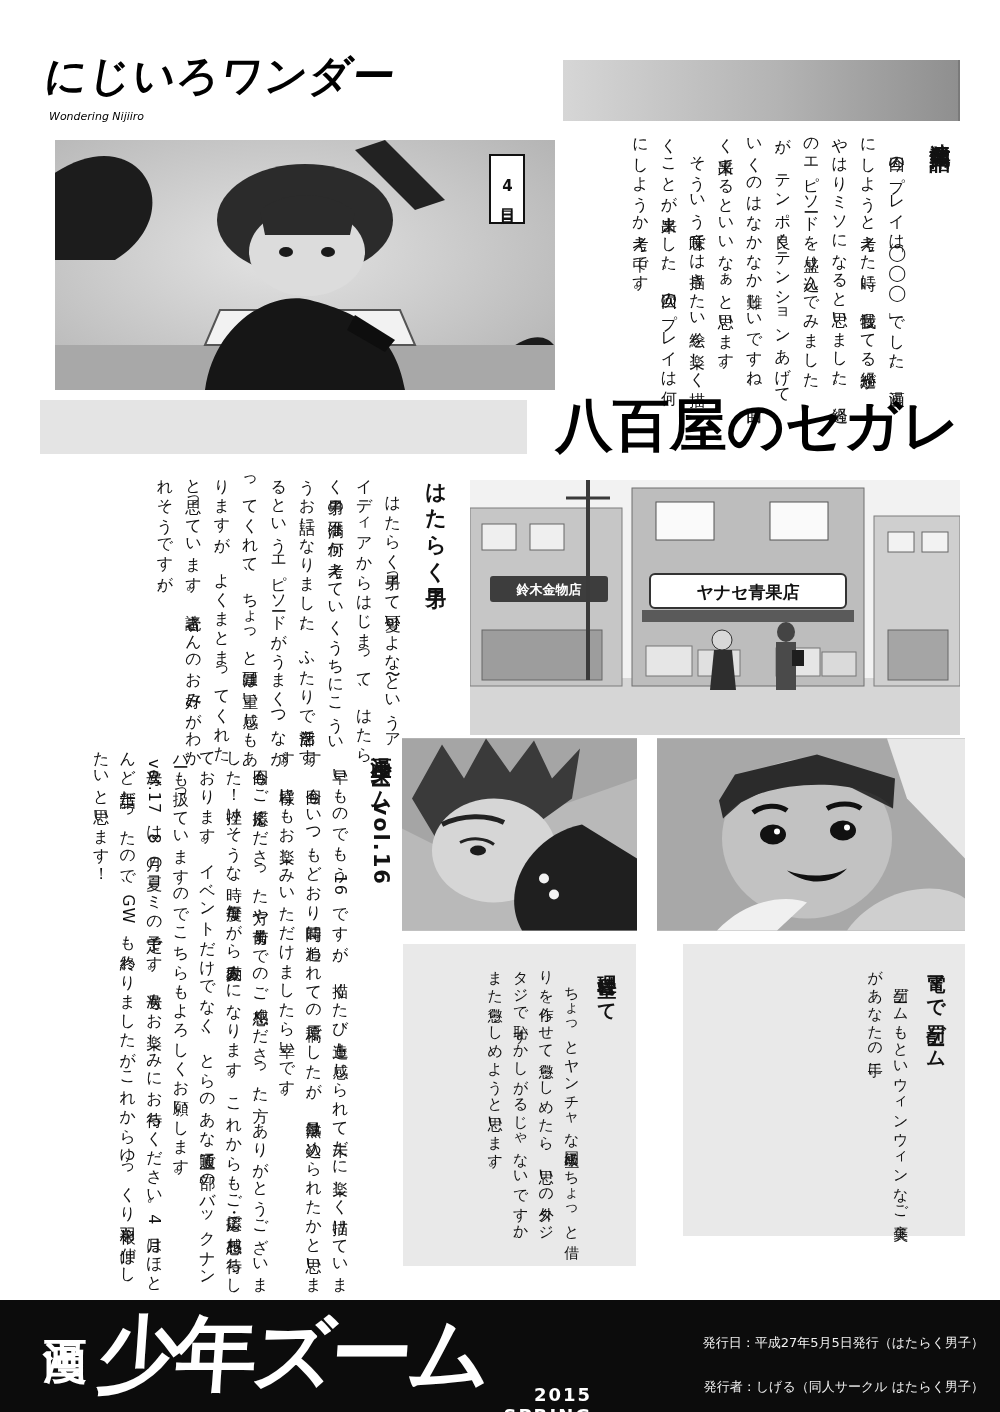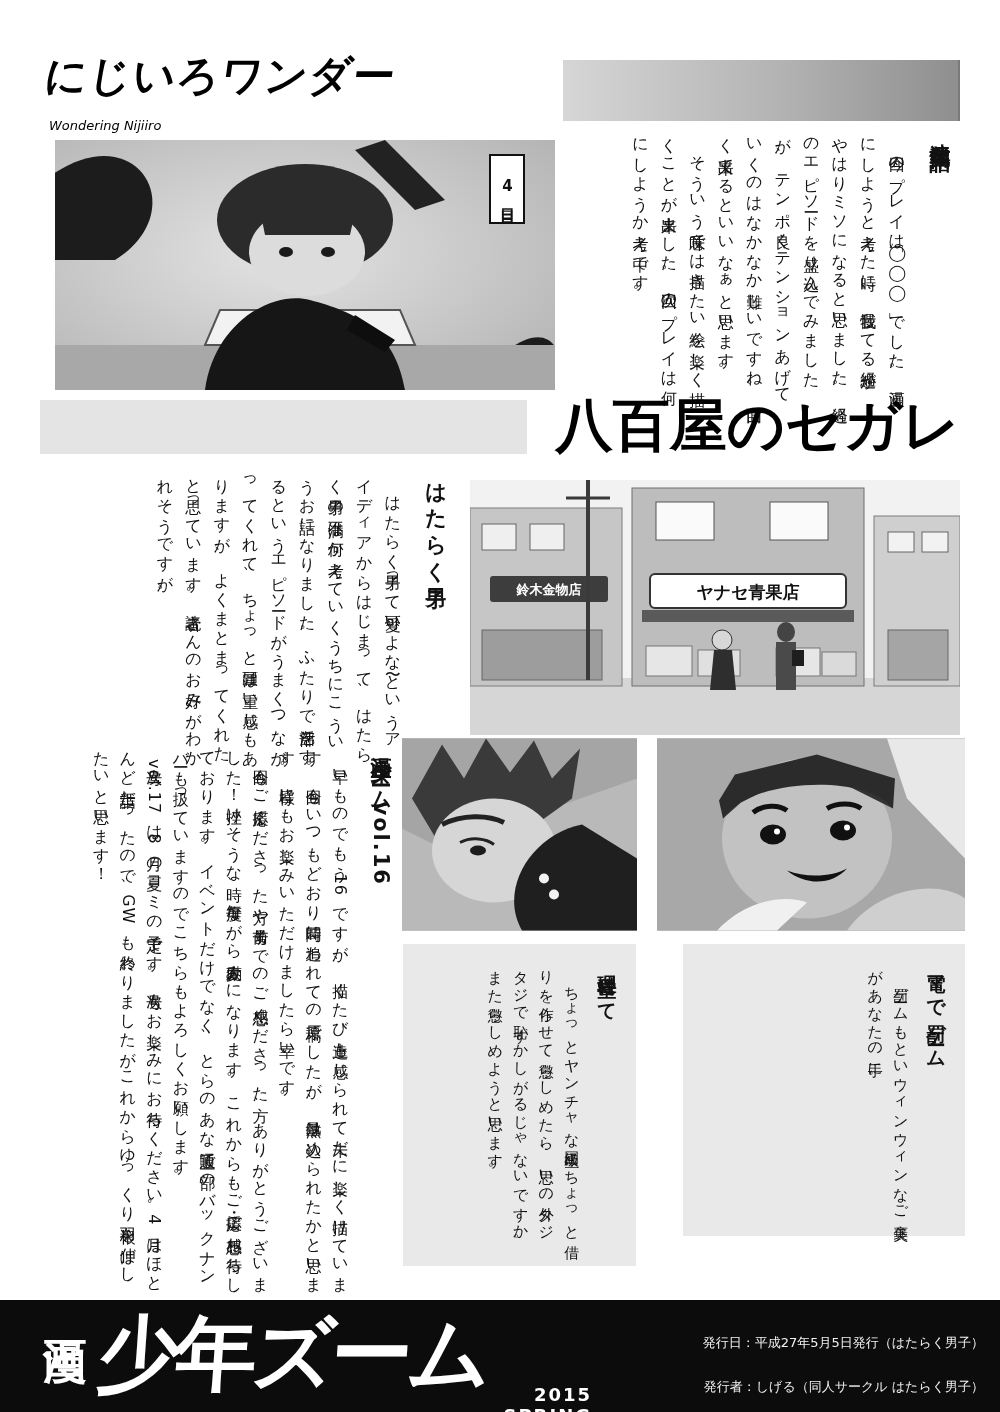--- a/index.html
+++ b/index.html
@@ -8,21 +8,21 @@
     width:1000px; height:1412px; position:relative; overflow:hidden;
     font-family:"DejaVu Sans","Liberation Sans",sans-serif; color:#111;
   }
 
   
   .masthead-logo { position:absolute; left:45px; top:48px; }
   .masthead-title {
     font-size:42px; font-weight:900; letter-spacing:1px;
     transform:skewX(-8deg); color:#000; white-space:nowrap;
   }
-  .masthead-sub { font-style:italic; font-size:13px; color:#000; margin-top:14px; margin-left:4px; }
+  .masthead-sub { font-style:italic; font-size:11px; color:#000; margin-top:6px; margin-left:4px; }
   .grad-bar {
     position:absolute; left:563px; top:60px; width:397px; height:61px;
     background:linear-gradient(90deg,#d6d6d6 0%,#b3b3b3 55%,#8f8f8f 100%);
     border-right:2px solid #7a7a7a;
   }
 
   
   .vtext { writing-mode:vertical-rl; position:absolute; color:#121212; }
   .vtext h2 { font-size:21px; font-weight:bold; margin-left:10px; letter-spacing:2px; }
   .vtext p { margin:0; }

